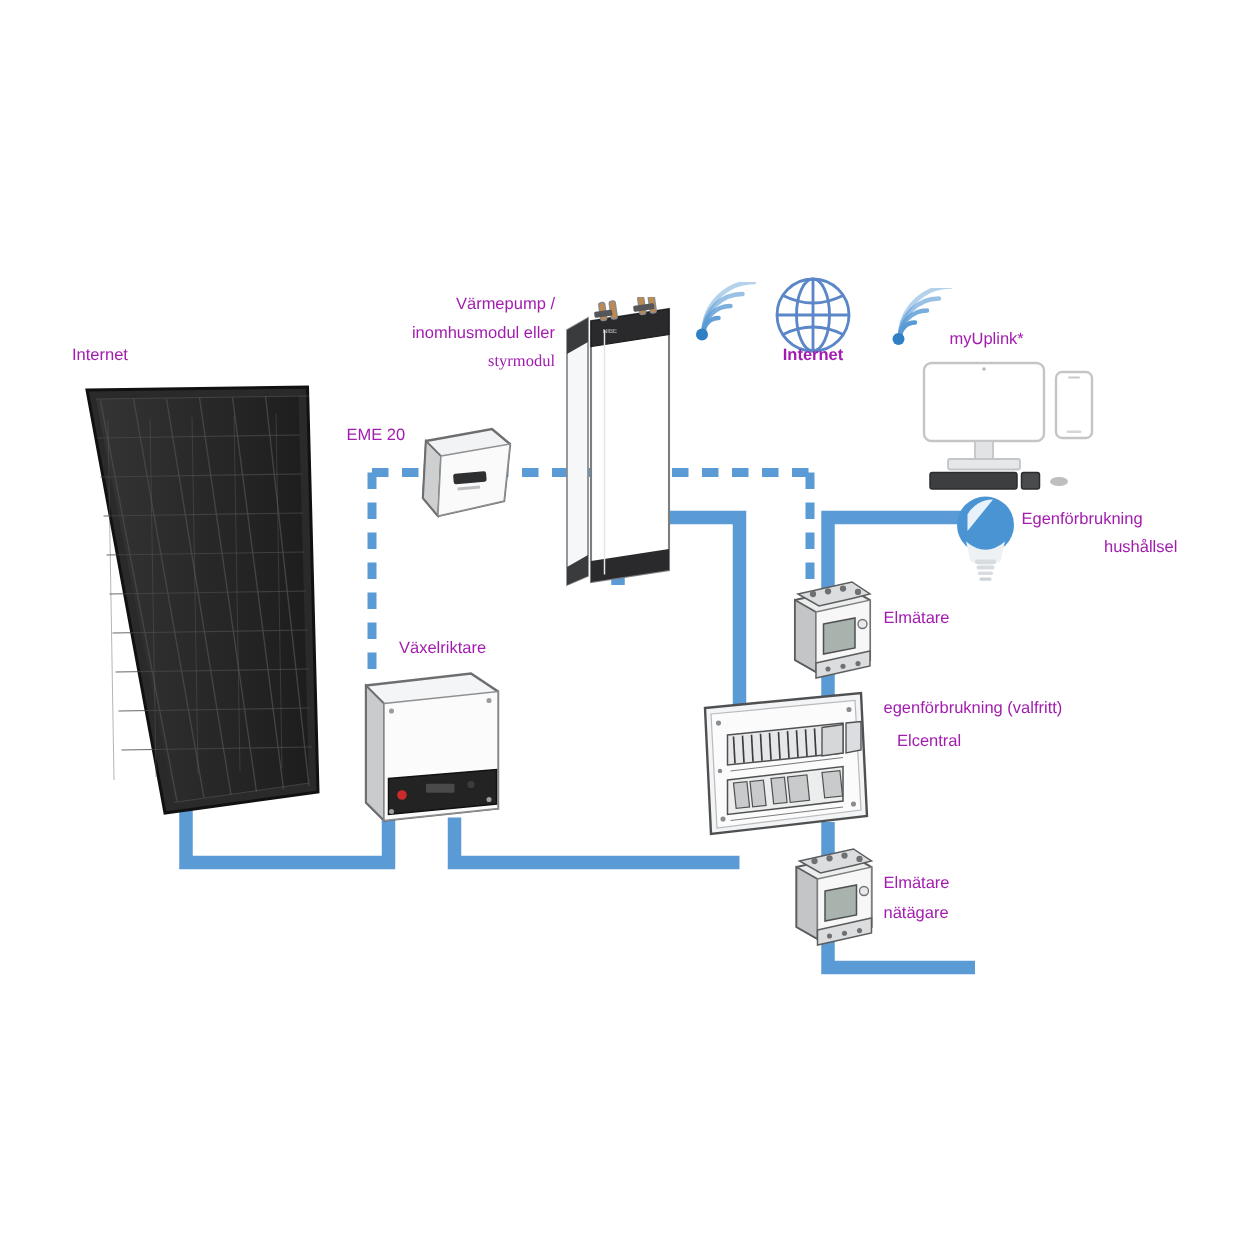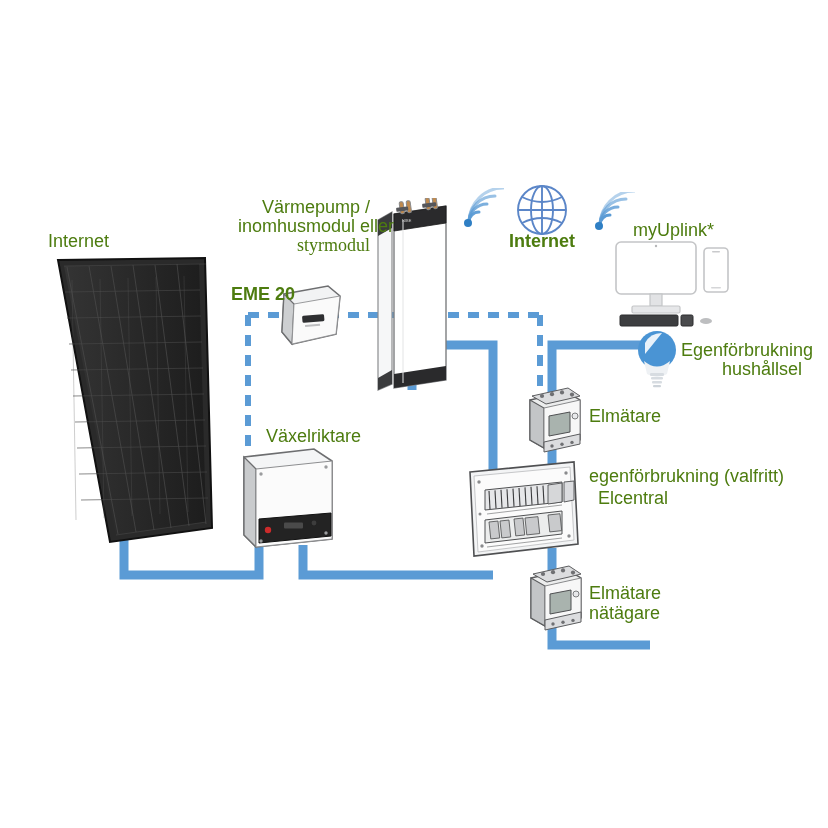--- a/index.html
+++ b/index.html
@@ -1,19 +1,19 @@
 <!DOCTYPE html>
 <html><head>
 <meta charset="utf-8">
 <style>
   html,body{margin:0;padding:0;background:#ffffff;}
   body{width:828px;height:828px;position:relative;overflow:hidden;
        font-family:"Liberation Sans", sans-serif;color:#1a1a1a;}
   #stage{position:absolute;left:0;top:0;width:828px;height:828px;}
-  .lbl{position:absolute;font-size:18px;line-height:1.32;color:#4d7c0f;white-space:pre;}
+  .lbl{position:absolute;font-size:11px;line-height:1.32;color:#a21caf;white-space:pre;}
   .lbl.c{text-align:center;}
   .lbl.r{text-align:right;}
   svg{position:absolute;left:0;top:0;}
   .node{position:absolute;}
 </style>
 </head>
 <body>
 
 <div id="stage">
 
@@ -102,21 +102,21 @@
   </svg>
   <div class="lbl" style="left:266px;top:425px;">Växelriktare</div>
 
   <svg class="node" style="left:274px;top:282px;" width="76" height="68">
     <polygon points="10,12 54,4 66,14 62,52 18,62 8,50" fill="#f2f3f4" stroke="#6d6e70" stroke-width="1.6"></polygon>
     <polygon points="10,12 20,22 18,62 8,50" fill="#cdcfd1" stroke="#6d6e70" stroke-width="1.2"></polygon>
     <polygon points="20,22 66,14 62,52 18,62" fill="#fafafa" stroke="#8f9092" stroke-width="0.9"></polygon>
     <rect x="28" y="34" width="22" height="7" rx="1.5" fill="#2e2f31" transform="rotate(-5 28 34)"></rect>
     <rect x="31" y="43" width="15" height="2" fill="#bdbec0" transform="rotate(-5 31 43)"></rect>
   </svg>
-  <div class="lbl" style="left:231px;top:283px;font-weight:bold;">EME 20</div>
+  <div class="lbl" style="left:231px;top:283px;">EME 20</div>
 
   <svg class="node" style="left:372px;top:198px;" width="82" height="198">
 
     <polygon points="6,22 20,14 20,186 6,192" fill="#f6f7f8" stroke="#8c8d8f" stroke-width="1.2"></polygon>
 
     <polygon points="22,16 74,8 74,182 22,190" fill="#ffffff" stroke="#7d7e80" stroke-width="1.4"></polygon>
 
     <polygon points="22,16 74,8 74,25 22,33" fill="#2a2a2c" stroke="#1a1a1a" stroke-width="0.8"></polygon>
     <polygon points="6,22 20,14 20,30 6,38" fill="#3a3b3d"></polygon>
 
@@ -190,21 +190,21 @@
   <svg class="node" style="left:632px;top:328px;" width="54" height="66">
     <circle cx="25" cy="22" r="19" fill="#4a94d4"></circle>
     <path d="M13 15 A19 19 0 0 1 30 5 L13 26 Z" fill="#ffffff" opacity="0.88"></path>
     <path d="M12 33 Q25 44 38 33 L35 46 Q25 52 15 46 Z" fill="#eef1f4"></path>
     <rect x="18" y="45" width="14" height="3" rx="1.2" fill="#d7dce1"></rect>
     <rect x="19" y="49" width="12" height="2.6" rx="1.1" fill="#d7dce1"></rect>
     <rect x="20" y="53" width="10" height="2.4" rx="1" fill="#d7dce1"></rect>
     <rect x="21" y="57" width="8" height="2.2" rx="1" fill="#cdd3d9"></rect>
   </svg>
   <div class="lbl" style="left:681px;top:339px;">Egenförbrukning</div>
-  <div class="lbl" style="left:681px;top:358px;padding-left:41px;">hushållsel</div>
+  <div class="lbl" style="left:695px;top:358px;padding-left:41px;">hushållsel</div>
 
   <svg class="node" style="left:522px;top:386px;" width="66" height="70">
     <polygon points="8,14 44,6 58,14 58,54 22,62 8,54" fill="#eceded" stroke="#5c5d5f" stroke-width="1.4"></polygon>
     <polygon points="8,14 22,22 22,62 8,54" fill="#c3c5c7" stroke="#5c5d5f" stroke-width="1.1"></polygon>
     <polygon points="22,22 58,14 58,54 22,62" fill="#f7f7f7" stroke="#7d7e80" stroke-width="0.9"></polygon>
     <polygon points="10,10 46,2 58,10 46,13 24,18" fill="#dcdddf" stroke="#5c5d5f" stroke-width="1"></polygon>
     <g fill="#6f7073">
         <circle cx="20" cy="10" r="2.1"></circle>
         <circle cx="30" cy="8.2" r="2.1"></circle>
       <circle cx="40" cy="6.4" r="2.1"></circle>

